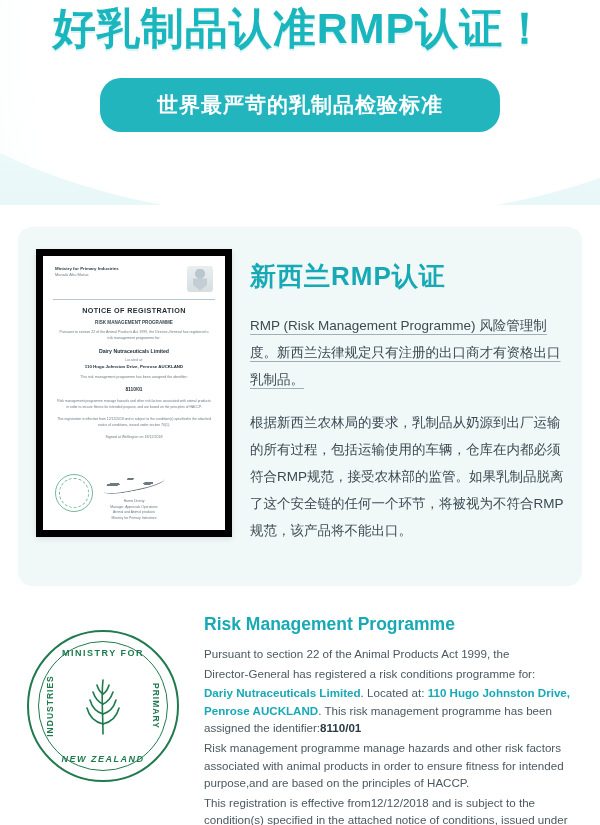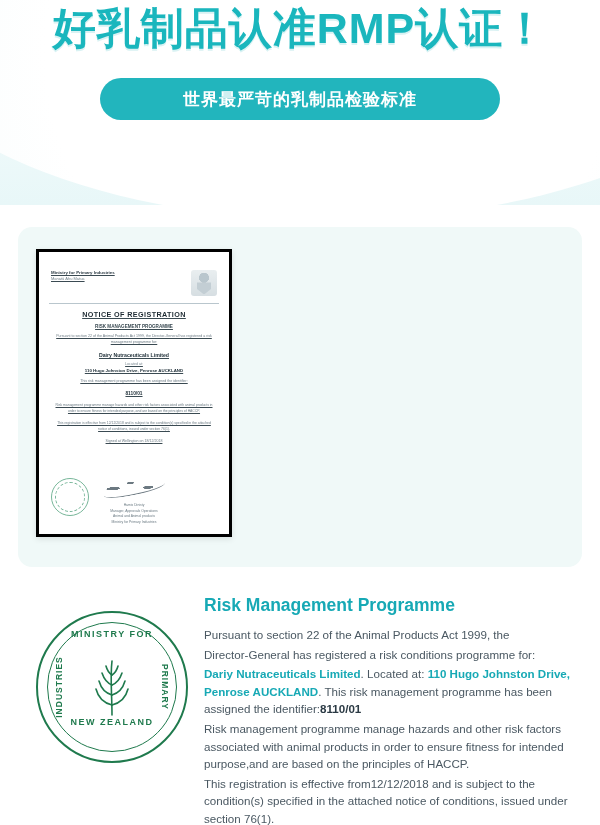--- a/index.html
+++ b/index.html
@@ -38,25 +38,25 @@
     font-size: 43px;
     font-weight: bold;
     letter-spacing: 1px;
     color: #1ab6bd;
     text-shadow: 0 2px 0 #d9f2f3;
   }
   .subbar {
     position: relative;
     margin: 20px auto 0;
     width: 400px;
-    height: 42px;
+    height: 54px;
     border-radius: 21px;
     background: #22b5bd;
     color: #ffffff;
-    font-size: 17px;
+    font-size: 21px;
     font-weight: bold;
     letter-spacing: 1px;
     display: flex;
     align-items: center;
     justify-content: center;
   }
 
   
   .section-one {
     position: relative;
@@ -66,32 +66,31 @@
     padding: 22px 18px 26px 18px;
     display: flex;
     gap: 18px;
     min-height: 340px;
     box-sizing: border-box;
   }
   .cert-card {
     width: 196px;
     min-width: 196px;
     background: #ffffff;
-    border: 3px solid #000000;
+    border: 7px solid #000000;
     box-shadow: 0 2px 6px rgba(0,0,0,0.10);
-    padding: 16px 10px;
+    padding: 8px 10px;
     box-sizing: border-box;
     height: 288px;
     position: relative;
     font-size: 4.2px;
     line-height: 1.55;
     color: #3a4a52;
     text-align: center;
     overflow: hidden;
-    text-decoration: underline;
   }
   .cert-head {
     display: flex;
     align-items: flex-start;
     justify-content: space-between;
     padding: 2px 2px 4px 2px;
   }
   .cert-head-text {
     text-align: left;
     font-size: 4px;
@@ -257,21 +256,21 @@
   .section-two {
     display: flex;
     gap: 16px;
     margin: 22px 18px 0 18px;
     align-items: flex-start;
   }
   .stamp-wrap {
     width: 170px;
     min-width: 170px;
     display: flex;
-    justify-content: flex-end;
+    justify-content: center;
     padding-top: 22px;
   }
   .stamp {
     width: 148px;
     height: 148px;
     border-radius: 50%;
     border: 2.5px solid #1f7a4d;
     position: relative;
     color: #1f7a4d;
   }
@@ -292,21 +291,21 @@
   .stamp-text-top, .stamp-text-bottom {
     position: absolute;
     left: 0;
     right: 0;
     text-align: center;
     font-size: 9px;
     font-weight: bold;
     letter-spacing: 1.5px;
   }
   .stamp-text-top { top: 16px; }
-  .stamp-text-bottom { bottom: 34px; }
+  .stamp-text-bottom { bottom: 16px; font-style: italic; }
   .stamp-side-l, .stamp-side-r {
     position: absolute;
     top: 50%;
     transform: translateY(-50%);
     font-size: 8.5px;
     font-weight: bold;
     letter-spacing: 1px;
     writing-mode: vertical-rl;
   }
   .stamp-side-l { left: 16px; transform: translateY(-50%) rotate(180deg); }
@@ -372,20 +371,25 @@
     <div class="cert-sign"></div>
     <div class="cert-seal"></div>
     <div class="cert-foot">
       <div>Hamis Dinisty</div>
       <div>Manager, Approvals Operations</div>
       <div>Animal and Animal products</div>
       <div>Ministry for Primary Industries</div>
     </div>
   </div>
 
+  <div class="section-one-text">
+    <div class="h2-cn">新西兰RMP认证</div>
+    <p class="para underlined">RMP (Risk Management Programme) 风险管理制度。新西兰法律规定只有注册的出口商才有资格出口乳制品。</p>
+    <p class="para">根据新西兰农林局的要求，乳制品从奶源到出厂运输的所有过程，包括运输使用的车辆，仓库在内都必须符合RMP规范，接受农林部的监管。如果乳制品脱离了这个安全链的任何一个环节，将被视为不符合RMP规范，该产品将不能出口。</p>
+  </div>
 </div>
 
 <div class="section-two">
 
   <div class="stamp-wrap">
     <div class="stamp">
       <div class="ring-inner"></div>
       <div class="stamp-text-top">MINISTRY FOR</div>
       <div class="stamp-side-r">PRIMARY</div>
       <div class="stamp-side-l">INDUSTRIES</div>

